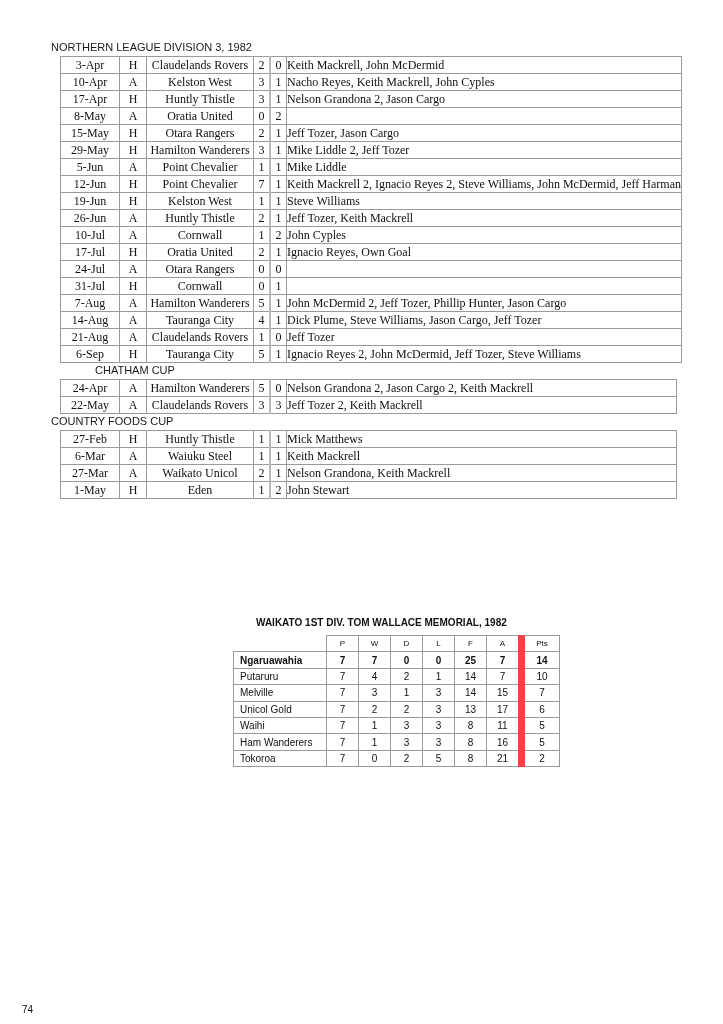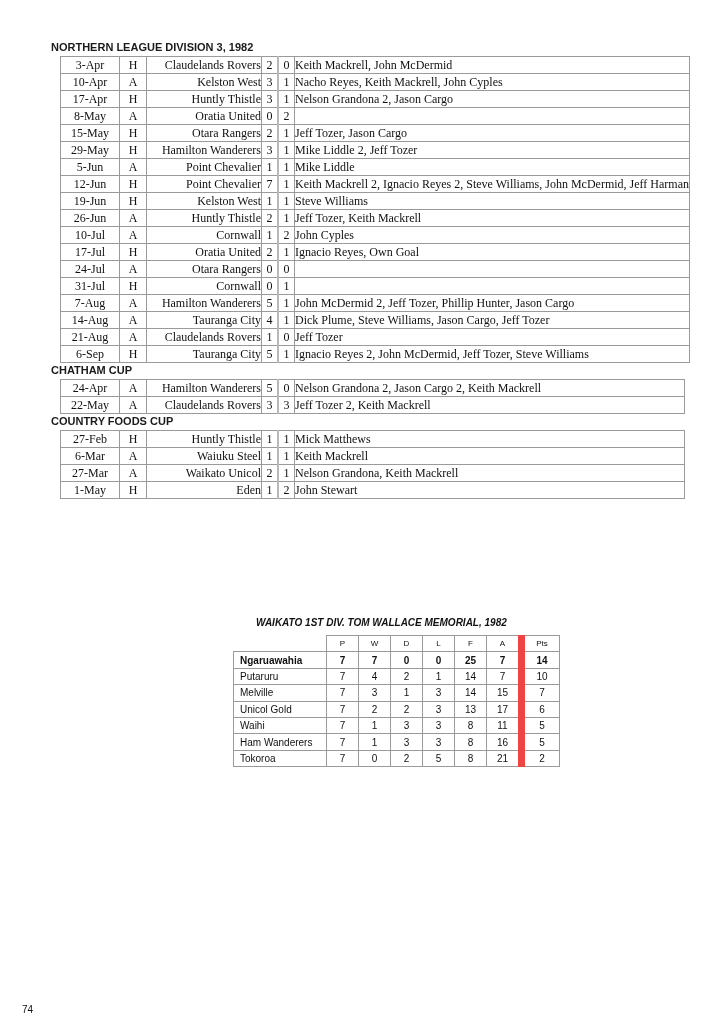--- a/index.html
+++ b/index.html
@@ -1,34 +1,34 @@
 <!DOCTYPE html>
 <html><head>
 <meta charset="utf-8">
 <style>
   html, body { margin:0; padding:0; background:#ffffff; }
   body { width:723px; height:1024px; position:relative; font-family:"Liberation Sans", sans-serif; color:#111; overflow:hidden; }
-  .sec-title { position:absolute; left:51px; font-weight:bold; font-size:11px; color:#1a1a1a; }
+  .sec-title { position:absolute; left:51px; font-weight:normal; font-size:11px; color:#1a1a1a; }
   table.res { position:absolute; left:60px; border-collapse:collapse; font-size:12px;font-family:Liberation Serif, serif; }
   table.res td { border:1px solid #9a9a9a; height:16px; padding:0; line-height:16px; white-space:nowrap; }
   table.res td.c-date { width:58px; text-align:center; }
   table.res td.c-ha { width:26px; text-align:center; }
-  table.res td.c-opp { width:106px; padding-left:8px; text-align:right; }
+  table.res td.c-opp { width:106px; text-align:center; }
   table.res td.c-gf { width:15px; text-align:center; border-right:2px solid #b8b8b8; }
   table.res td.c-ga { width:15px; text-align:center; }
   table.res td.c-sc { width:389px; text-align:left; }
   table.lg { position:absolute; left:233px; top:635px; border-collapse:collapse; font-size:10px; }
   table.lg td { border:1px solid #9a9a9a; height:15.4px; padding:0; line-height:15px; text-align:center; }
   table.lg td.team { width:86px; text-align:left; padding-left:6px; }
   table.lg td.num { width:31px; }
   table.lg td.pts { width:34px; border-left:7px solid #ef4444; }
   table.lg tr.hdr td { font-size:8px; }
   table.lg tr.hdr td.blank { border-left:none; border-top:none; }
   table.lg tr.bold td { font-weight:bold;margin-left:6px; }
-  .lg-title { position:absolute; left:256px; top:617px; font-weight:bold; font-size:10px;font-style:italic; }
+  .lg-title { position:absolute; left:256px; top:617px; font-weight:bold; font-size:10px; }
   .page-num { position:absolute; left:22px; top:996px; font-size:10px;margin-top:8px; }
 </style>
 </head>
 <body>
 
 <div class="sec-title" style="top:41px;">NORTHERN LEAGUE DIVISION 3, 1982</div>
 <table class="res" style="top:56px;">
     <tbody>
       <tr>
         <td class="c-date">3-Apr</td>
@@ -170,21 +170,21 @@
         <td class="c-date">6-Sep</td>
         <td class="c-ha">H</td>
         <td class="c-opp">Tauranga City</td>
         <td class="c-gf">5</td>
         <td class="c-ga">1</td>
         <td class="c-sc">Ignacio Reyes 2, John McDermid, Jeff Tozer, Steve Williams</td>
       </tr>
     </tbody>
   </table>
 
-<div class="sec-title" style="top:364px;">CHATHAM CUP</div>
+<div class="sec-title" style="top:364px;margin-left:44px;">CHATHAM CUP</div>
 <table class="res" style="top:379px;">
     <tbody>
       <tr>
         <td class="c-date">24-Apr</td>
         <td class="c-ha">A</td>
         <td class="c-opp">Hamilton Wanderers</td>
         <td class="c-gf">5</td>
         <td class="c-ga">0</td>
         <td class="c-sc">Nelson Grandona 2, Jason Cargo 2, Keith Mackrell</td>
       </tr>

